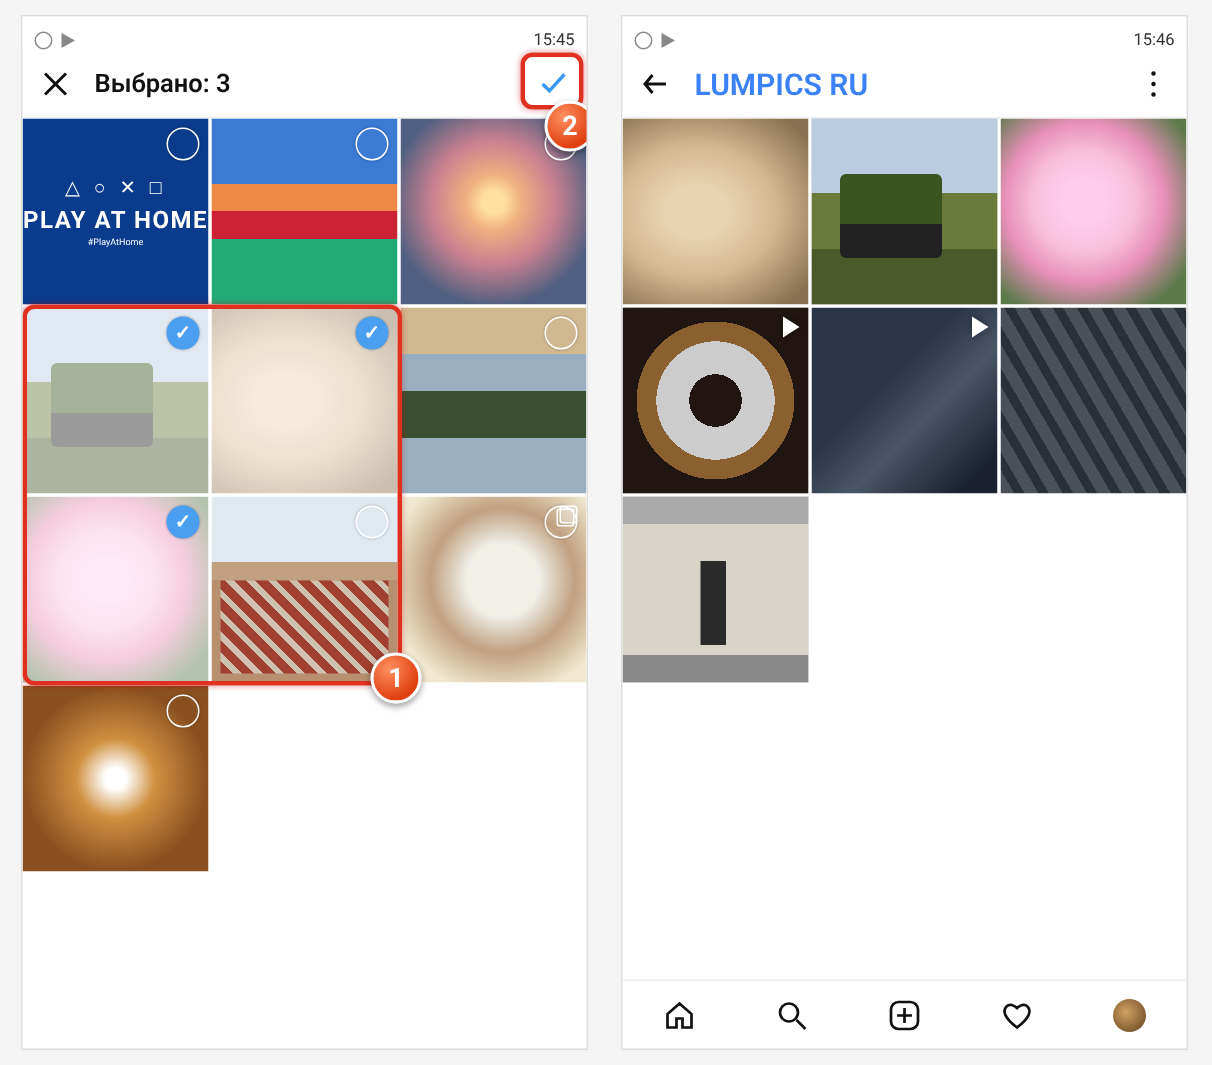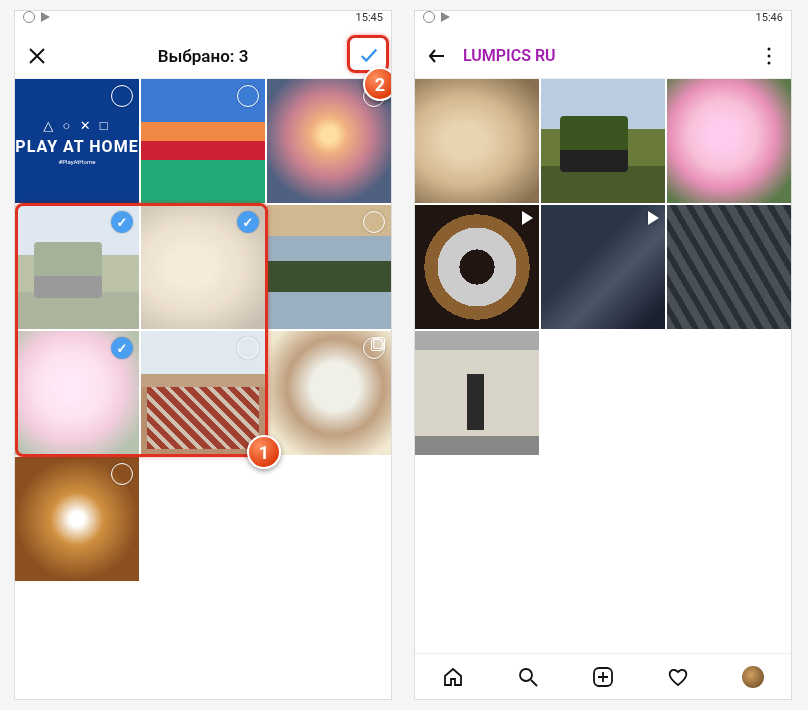--- a/index.html
+++ b/index.html
@@ -19,21 +19,21 @@
     background: #fff;
     border: 1px solid #ddd;
     display: flex;
     flex-direction: column;
     position: relative;
     overflow: hidden;
   }
   .status-bar {
     height: 22px;
     display: flex;
-    align-items: flex-start;
+    align-items: flex-end;
     justify-content: space-between;
     padding: 0 8px;
     font-size: 11px;
     color: #333;
     background: #fff;
   }
   .status-left { display: flex; gap: 6px; align-items: center; }
   .opera-icon {
     width: 12px; height: 12px; border-radius: 50%;
     border: 1.5px solid #888;
@@ -51,22 +51,22 @@
     padding: 0 12px;
     gap: 16px;
     border-bottom: 1px solid #eee;
   }
   .app-bar .icon-btn {
     width: 20px; height: 20px; display: flex; align-items: center; justify-content: center;
     cursor: pointer;
   }
   .title-block { flex: 1; }
   .title-small { font-size: 10px; color: #999; }
-  .title-main { font-size: 16px; font-weight: 600; color: #a21caf; }
-  .title-single { font-size: 17px; font-weight: 600; color: #111; flex: 1; text-align: center; }
+  .title-main { font-size: 20px; font-weight: 600; color: #3b82f6; }
+  .title-single { font-size: 17px; font-weight: 600; color: #111; flex: 1; }
 
   .grid {
     display: grid;
     grid-template-columns: repeat(3, 1fr);
     gap: 2px;
     padding: 0;
     position: relative;
   }
   .tile {
     aspect-ratio: 1/1;

